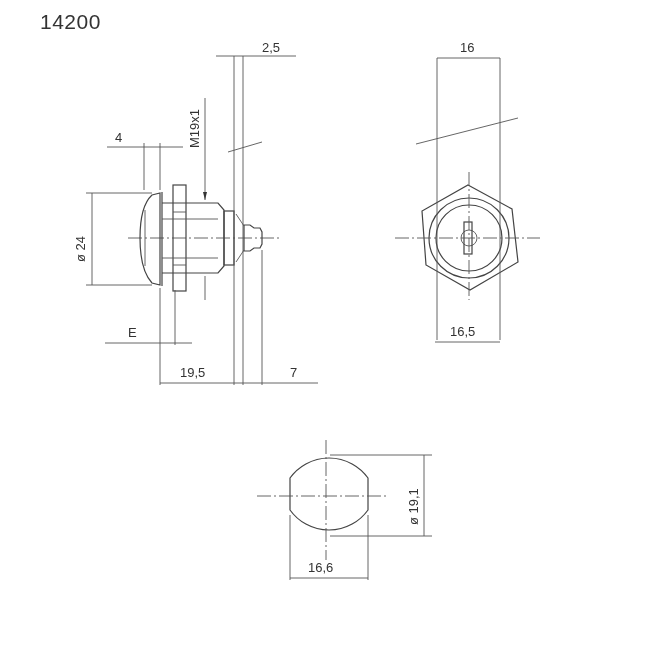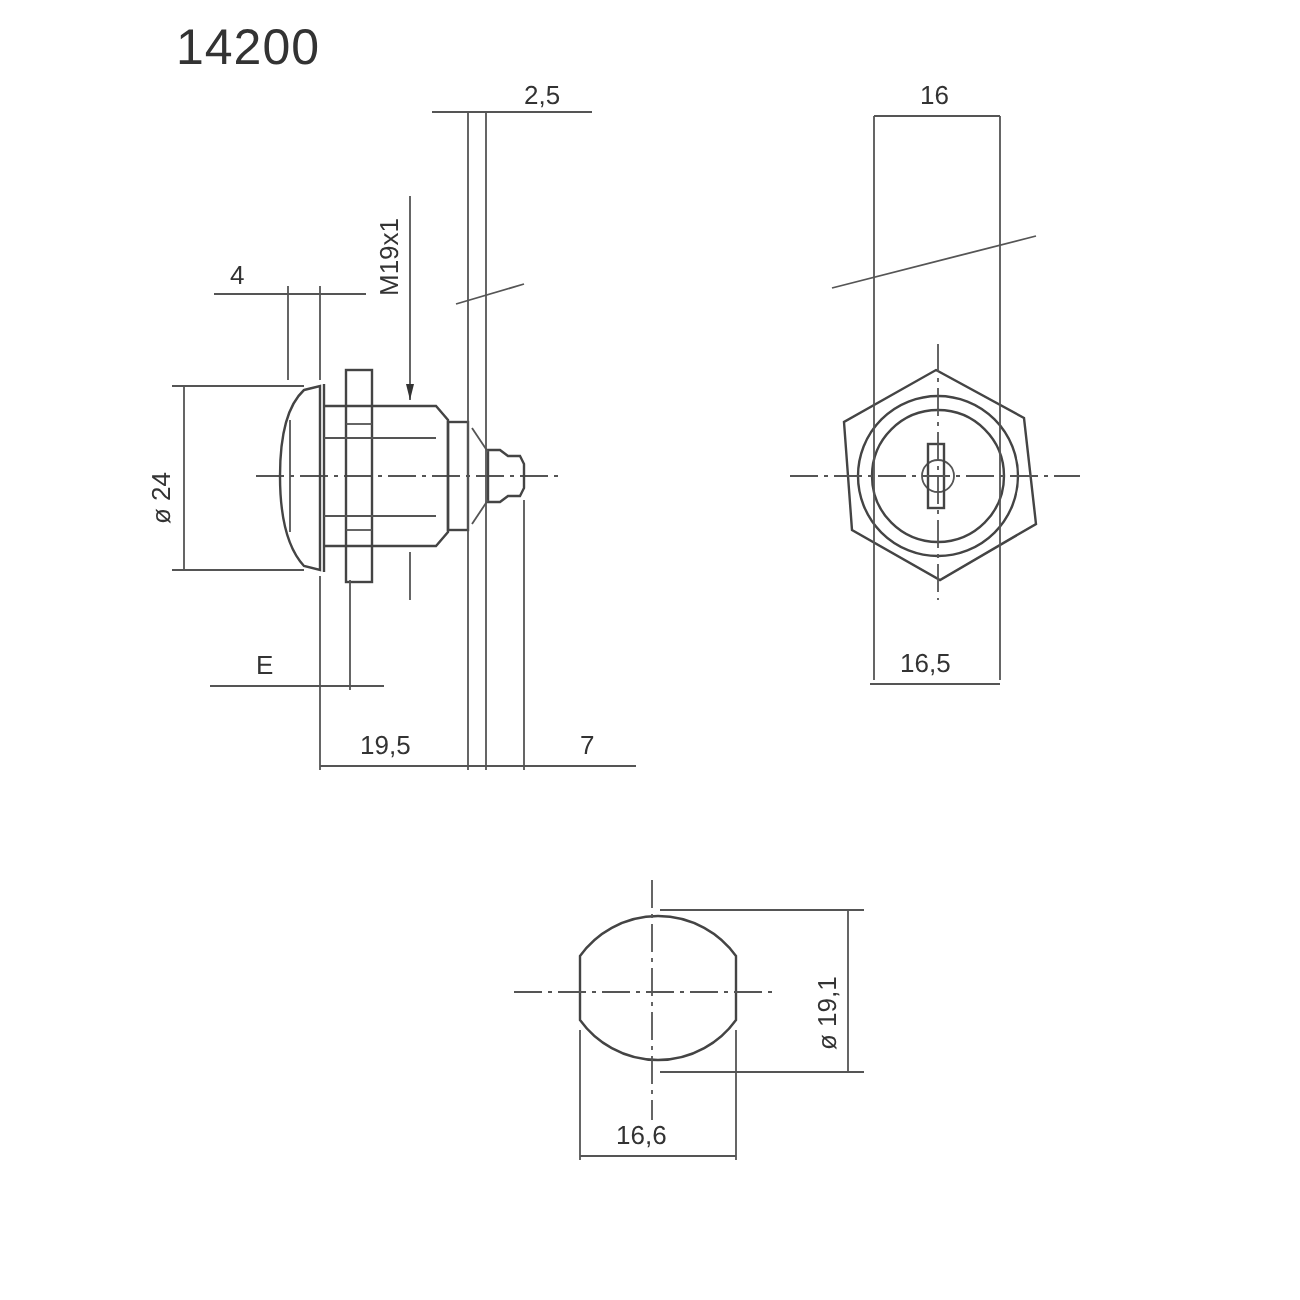--- a/index.html
+++ b/index.html
@@ -1,17 +1,17 @@
 <!DOCTYPE html>
 <html><head>
 <meta charset="utf-8">
 <style>
   html, body { margin:0; padding:0; background:#ffffff; }
   body { width:650px; height:650px; position:relative; overflow:hidden; font-family:"Liberation Sans", sans-serif; }
-  #page-title { position:absolute; left:40px; top:10px; font-size:25px; color:#333; letter-spacing:0.5px;margin-left:48px; }
+  #page-title { position:absolute; left:40px; top:10px; font-size:21px; color:#333; letter-spacing:0.5px; }
   svg { position:absolute; left:0; top:0; }
   .ln { stroke:#444; stroke-width:1.2; fill:none; }
   .thin { stroke:#555; stroke-width:0.9; fill:none; }
   .cl { stroke:#555; stroke-width:0.9; fill:none; stroke-dasharray:14 3 2 3; }
   .dim { font-family:"Liberation Sans", sans-serif; font-size:13px; fill:#333; }
 </style>
 </head>
 <body>
 
 <div id="page-title">14200</div>

